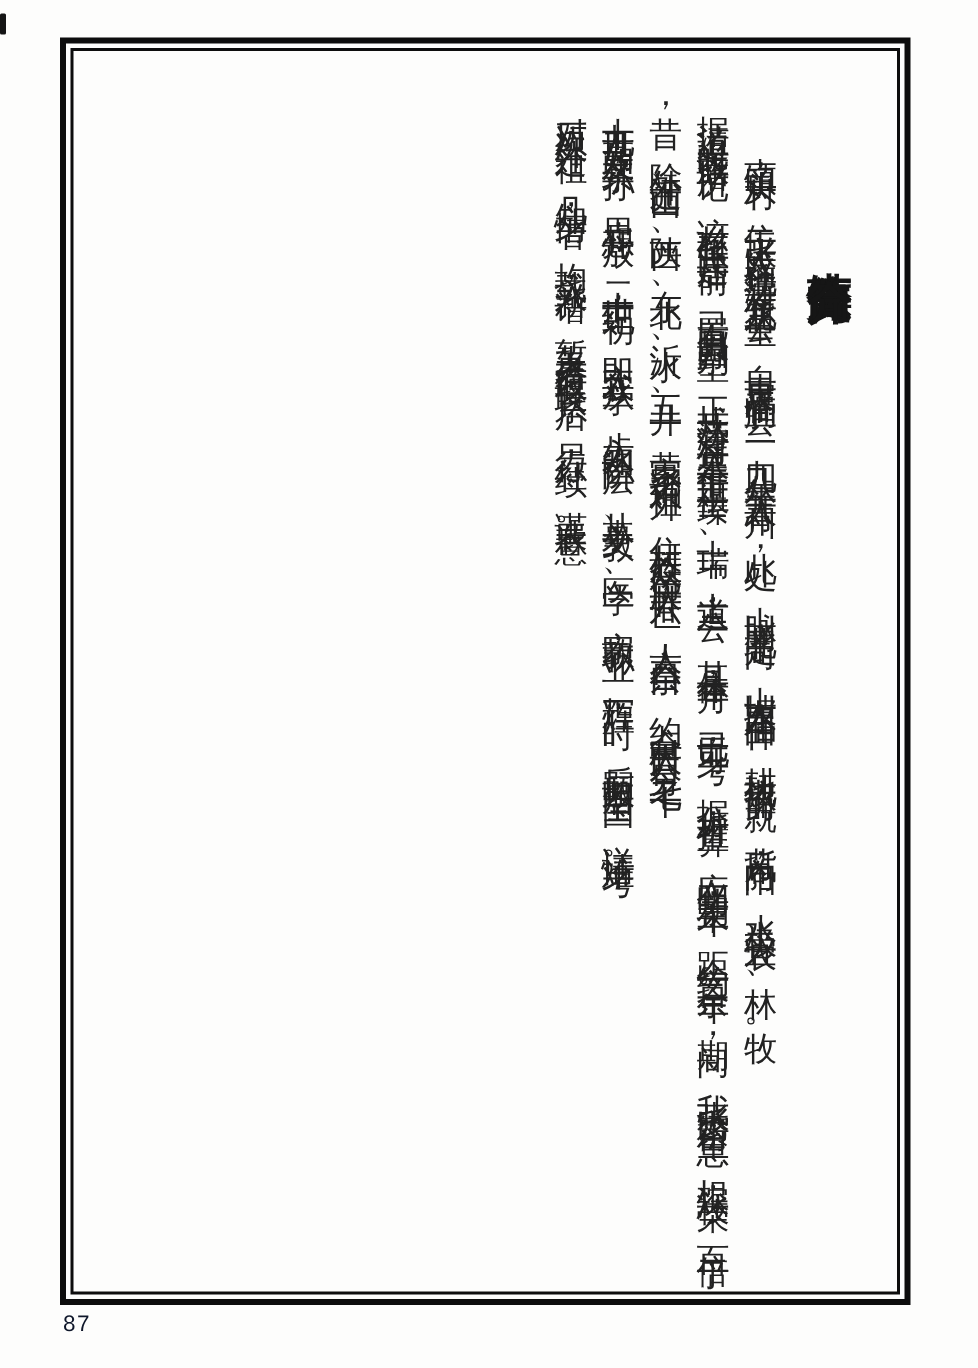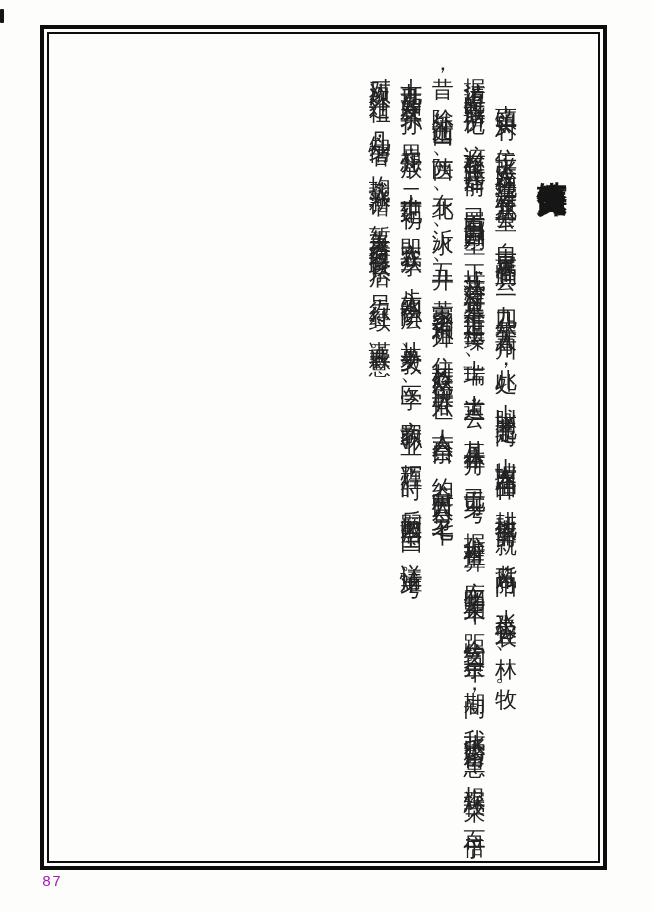--- a/index.html
+++ b/index.html
@@ -48,22 +48,22 @@
     line-height:31.6px;
     letter-spacing:4.5px;
     font-weight:400;
     color:#222;
   }
   .para.indent{text-indent:27px;}
   .page-number{
     position:absolute;left:42px;top:874px;
     font-size:15px;
     letter-spacing:1px;
-    color:#a21caf;
-    font-family:Liberation Mono, monospace;
+    color:#0f172a;
+    font-family:Liberation Sans, sans-serif;
   }
 </style>
 </head>
 <body>
 
 <div class="page">
 
   <div class="scan-speck"></div>
 
   <div class="frame-outer">

